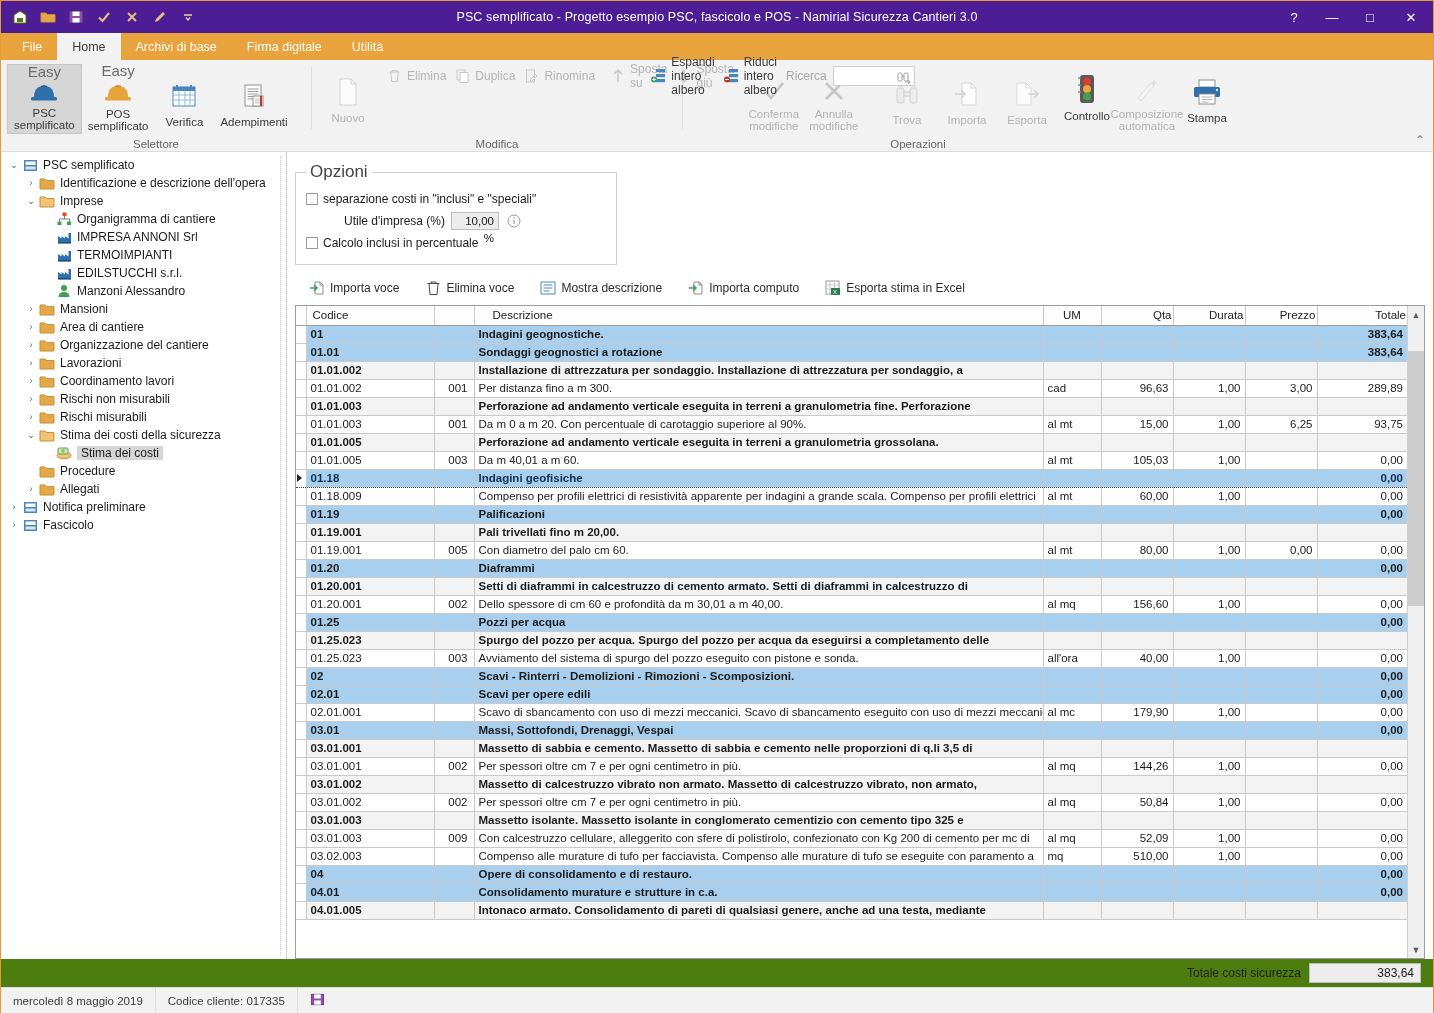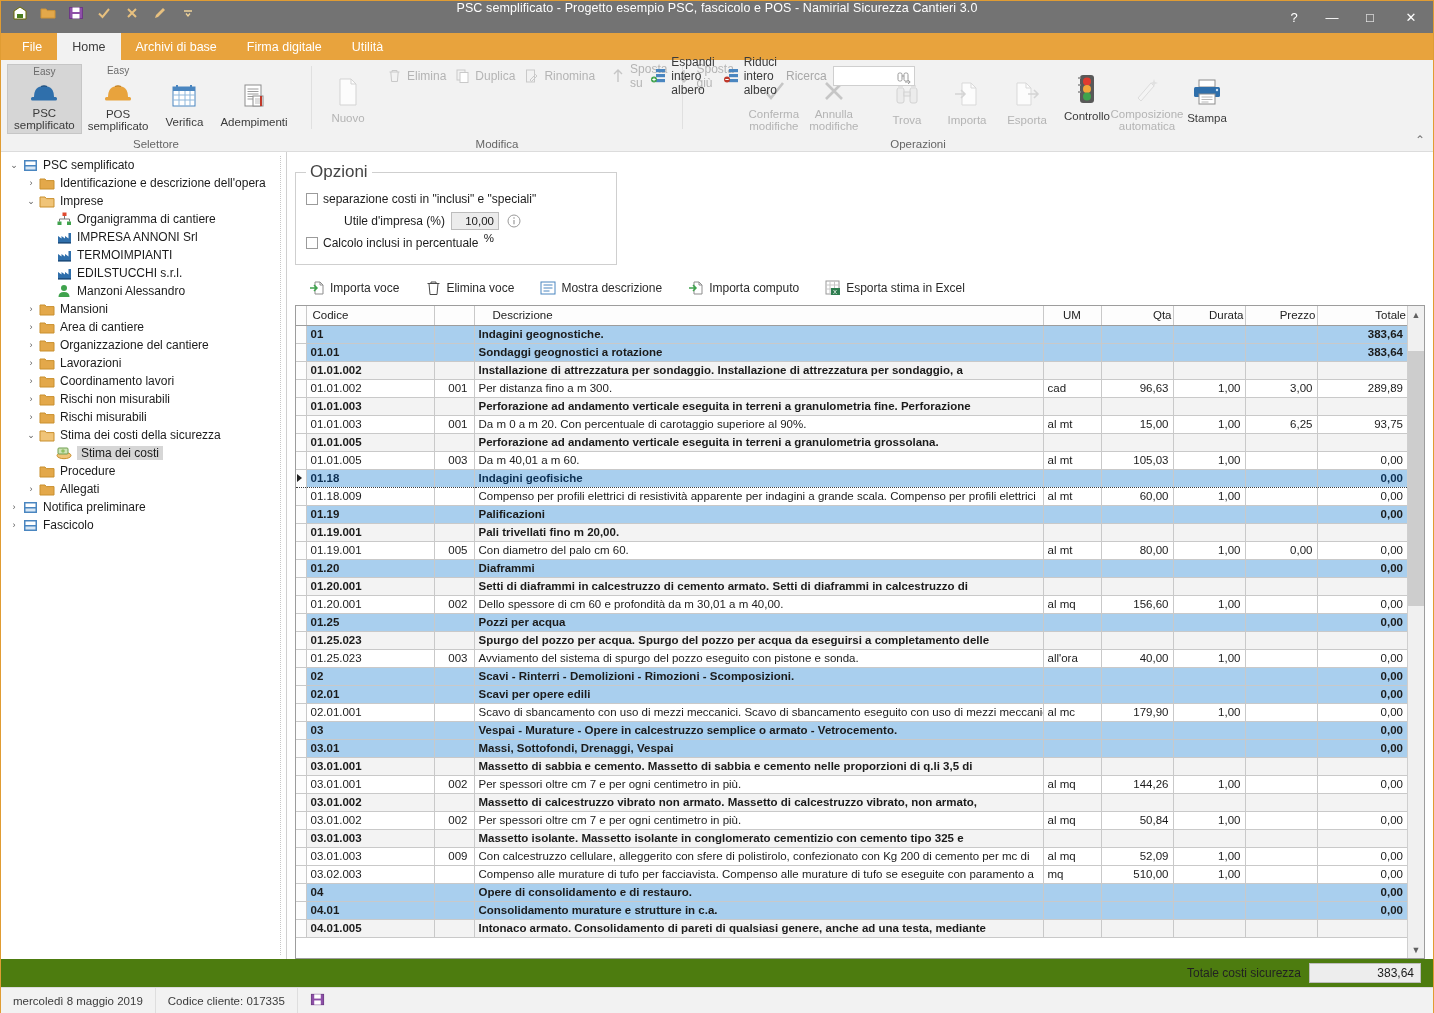--- a/index.html
+++ b/index.html
@@ -10,22 +10,22 @@
     font-size:12px;
     color:#1b1b1b;
     background:#ffffff;
     overflow:hidden;
     -webkit-font-smoothing:antialiased;
   }
   #app { position:relative; width:1434px; height:1013px; background:#fff;
          border:1px solid #e09c33; }
 
   
-  .titlebar { position:relative; height:32px; background:#737373; display:flex;
-              align-items:flex-start; }
+  .titlebar { position:relative; height:32px; background:#4c1d95; display:flex;
+              align-items:center; }
   .qat { display:flex; align-items:center; gap:2px; padding-left:6px; }
   .qat .qbtn { width:26px; height:24px; display:flex; align-items:center;
                justify-content:center; cursor:default; }
   .qat .qbtn svg { display:block; }
   .title-text { position:absolute; left:0; right:0; text-align:center;
                 color:#fff; font-size:12.5px; letter-spacing:.1px;
                 pointer-events:none; }
   .wincontrols { position:absolute; right:0; top:0; height:32px; display:flex; }
   .wincontrols div { width:38px; height:32px; display:flex; align-items:center;
                      justify-content:center; color:#fff; font-size:13px; }
@@ -53,21 +53,21 @@
 
   .bigbtn { width:auto; min-width:60px; padding:2px 6px; display:flex;
             flex-direction:column; align-items:center; justify-content:flex-start;
             height:70px; }
   .bigbtn.sel { background:#d6d6d6; border:1px solid #c6c6c6; }
   .bigbtn .ico { height:36px; display:flex; align-items:center;
                  justify-content:center; }
   .bigbtn .cap { font-size:11.5px; color:#3a3a3a; text-align:center;
                  line-height:12px; margin-top:2px; }
   .bigbtn.dis .cap { color:#b4b4b4; }
-  .easytag { font-size:10px; color:#6b6b6b; line-height:9px; margin-bottom:0px; }
+  .easytag { font-size:15px; color:#6b6b6b; line-height:9px; margin-bottom:0px; }
 
   .smallcol { display:flex; flex-direction:row; justify-content:center;
               height:70px; padding:0 4px; }
   .smallbtn { display:flex; align-items:center; gap:5px; height:23px;
               padding:0 4px; font-size:12px; color:#3a3a3a; }
   .smallbtn.dis { color:#b4b4b4; }
   .smallbtn .sico { width:16px; height:16px; display:flex; align-items:center;
                     justify-content:center; }
 
   .searchrow { display:flex; align-items:center; gap:6px; height:23px;
@@ -1048,31 +1048,20 @@
                   <td class="c-num"></td>
                   <td class="c-des">Scavo di sbancamento con uso di mezzi meccanici. Scavo di sbancamento eseguito con uso di mezzi meccanici</td>
                   <td class="c-um">al mc</td>
                   <td class="c-qta">179,90</td>
                   <td class="c-dur">1,00</td>
                   <td class="c-pre"></td>
                   <td class="c-tot" style="border-right: none;">0,00</td>
                 </tr>
                 <tr class="lvl">
                   <td class="c-ind"></td>
-                  <td class="c-cod">03</td>
-                  <td class="c-num"></td>
-                  <td class="c-des">Vespai - Murature - Opere in calcestruzzo semplice o armato - Vetrocemento.</td>
-                  <td class="c-um"></td>
-                  <td class="c-qta"></td>
-                  <td class="c-dur"></td>
-                  <td class="c-pre"></td>
-                  <td class="c-tot" style="border-right: none;">0,00</td>
-                </tr>
-                <tr class="lvl">
-                  <td class="c-ind"></td>
                   <td class="c-cod">03.01</td>
                   <td class="c-num"></td>
                   <td class="c-des">Massi, Sottofondi, Drenaggi, Vespai</td>
                   <td class="c-um"></td>
                   <td class="c-qta"></td>
                   <td class="c-dur"></td>
                   <td class="c-pre"></td>
                   <td class="c-tot" style="border-right: none;">0,00</td>
                 </tr>
                 <tr class="sub">

